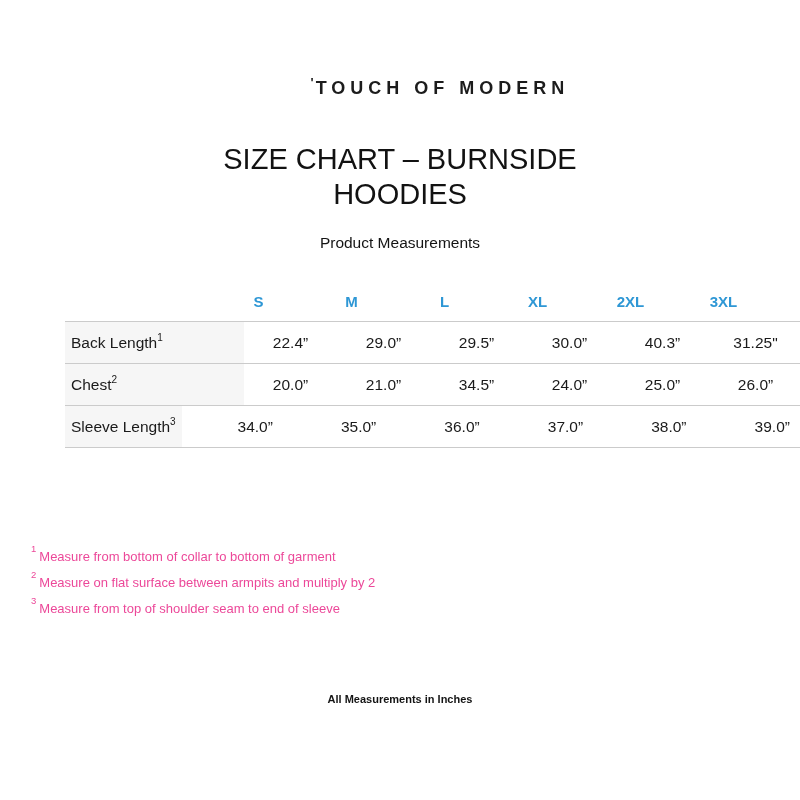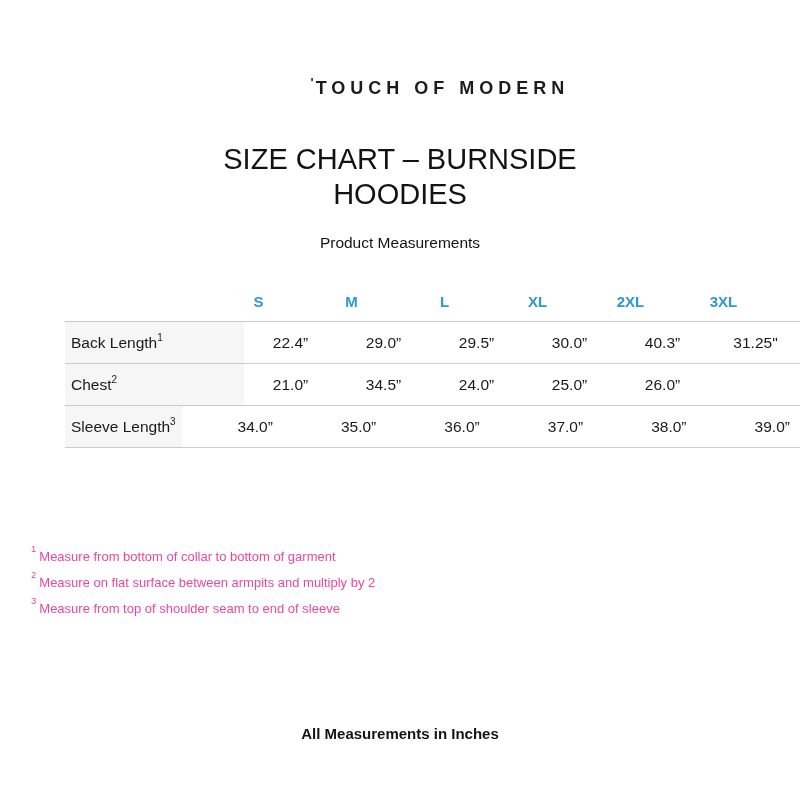--- a/index.html
+++ b/index.html
@@ -63,23 +63,22 @@
   .footnotes {
     position:absolute; left:31px; top:542px;
     font-size:13px; line-height:21.5px; color:#ec4899;
   }
   .fn sup { font-size:9.5px; position:relative; top:-4px; margin-right:3px; }
 
   
   .footer-note {
     position:absolute; top:693px; left:0; width:100%;
     text-align:center;
-    font-size:15px; font-weight:700;
+    font-size:11px; font-weight:700;
     color:#141414;
-    margin-top:32px;
   }
 </style>
 </head>
 <body>
 
 <div class="page">
 
   <div class="logo">
     <span class="logo-mark">'</span><span>TOUCH OF MODERN</span>
   </div>
@@ -114,20 +113,21 @@
       <div class="cell">30.0”</div>
       <div class="cell">40.3”</div>
       <div class="cell">31.25"</div>
     </div>
 
     <div class="row body">
       <div class="cell lab">
         <span>Chest</span>
           <sup>2</sup>
       </div>
+      <div class="cell">20.0”</div>
       <div class="cell">21.0”</div>
       <div class="cell">34.5”</div>
       <div class="cell">24.0”</div>
       <div class="cell">25.0”</div>
       <div class="cell">26.0”</div>
     </div>
 
     <div class="row body last">
       <div class="cell lab">
         <span>Sleeve Length</span>

